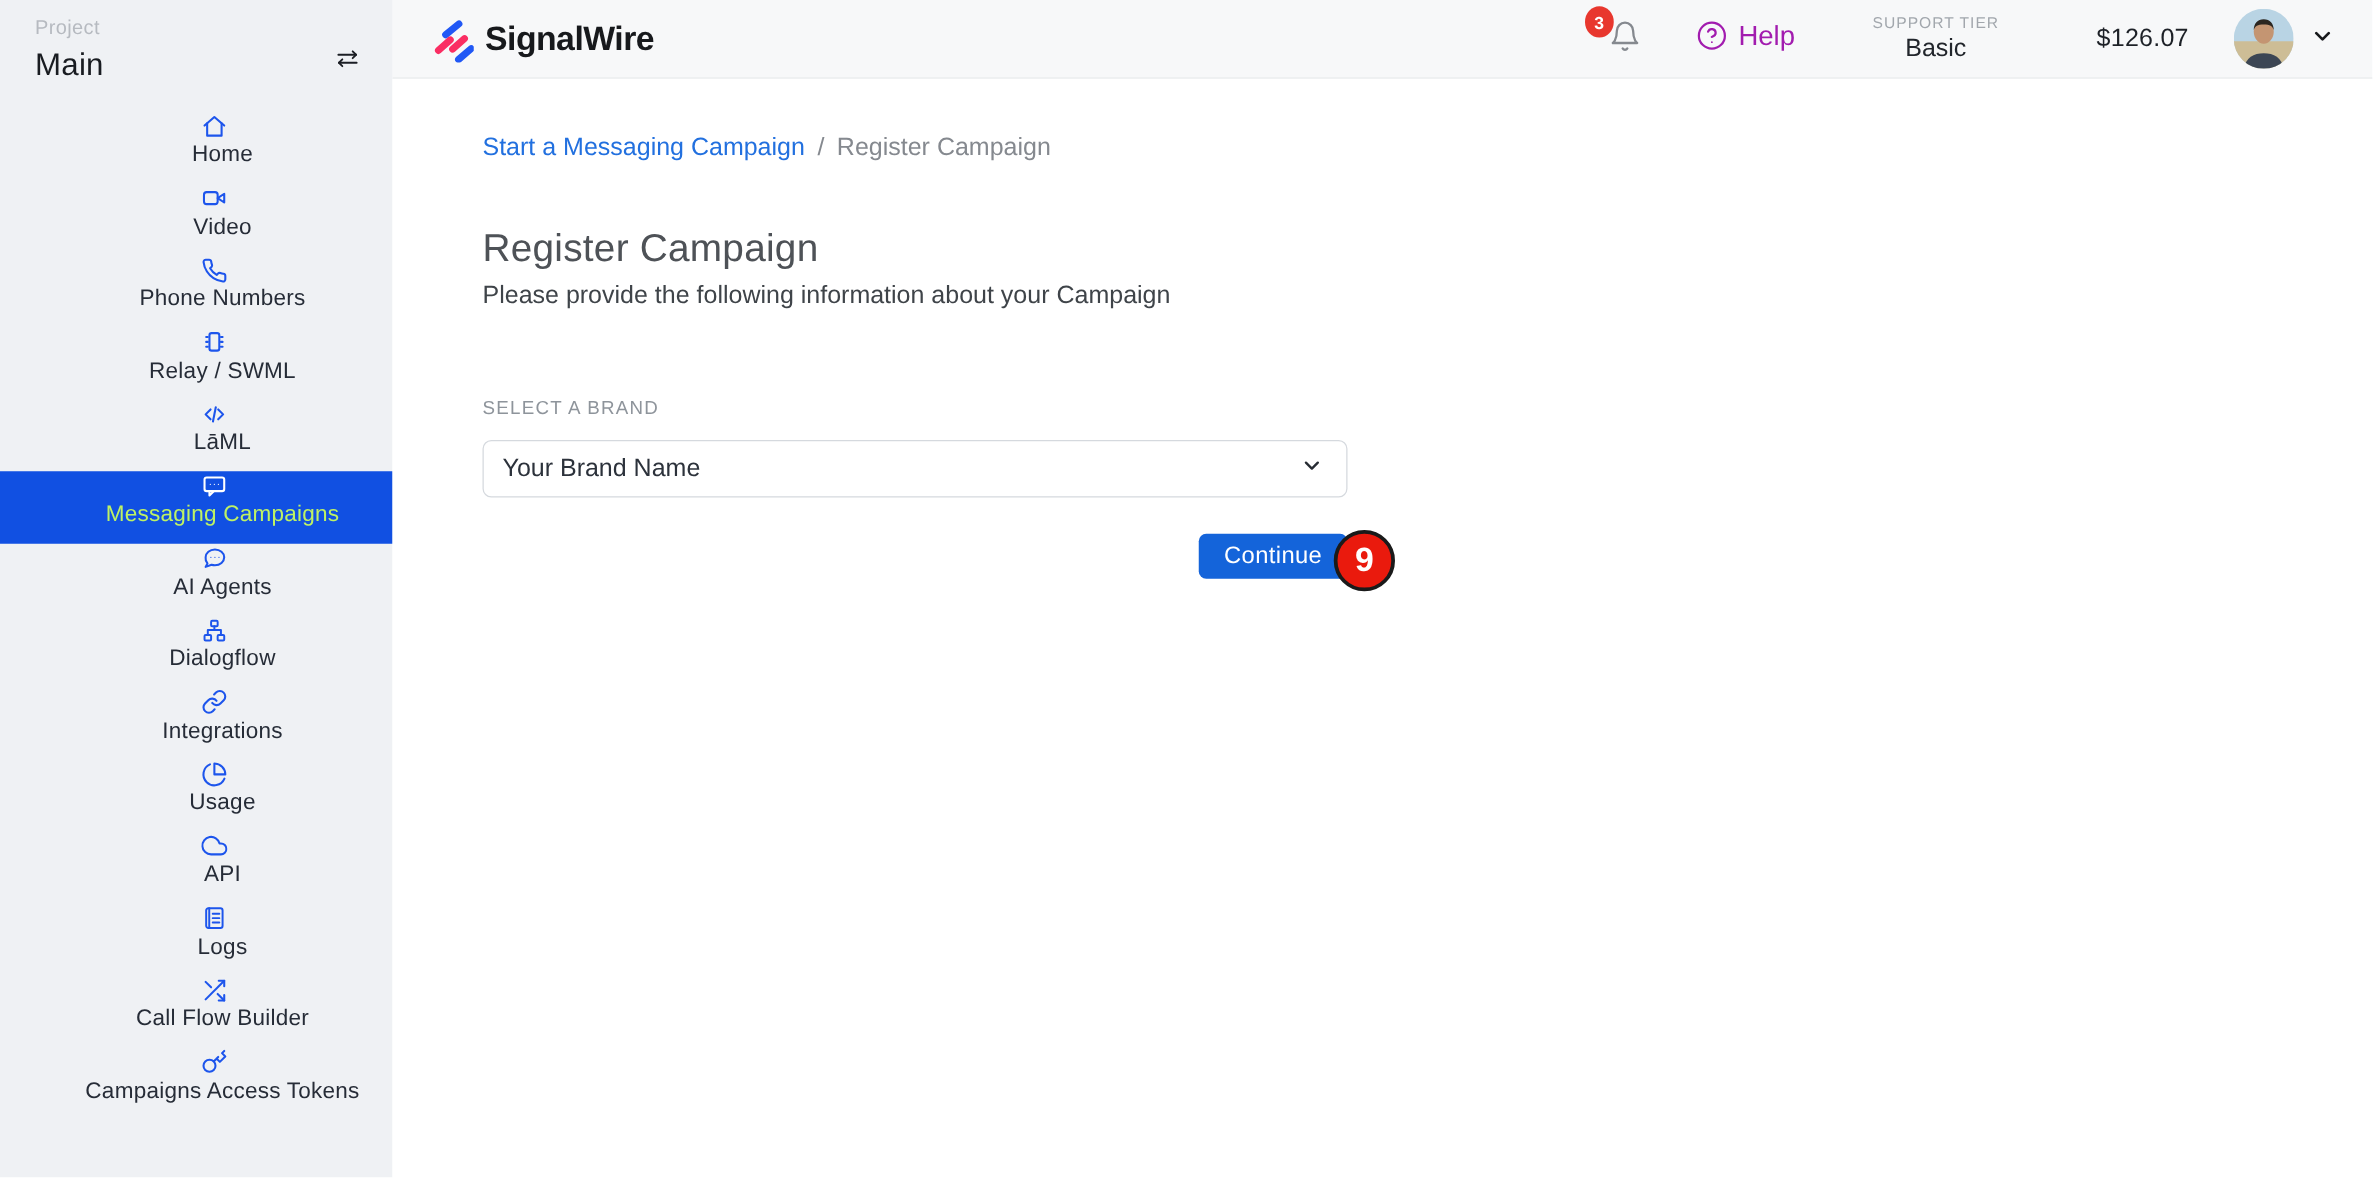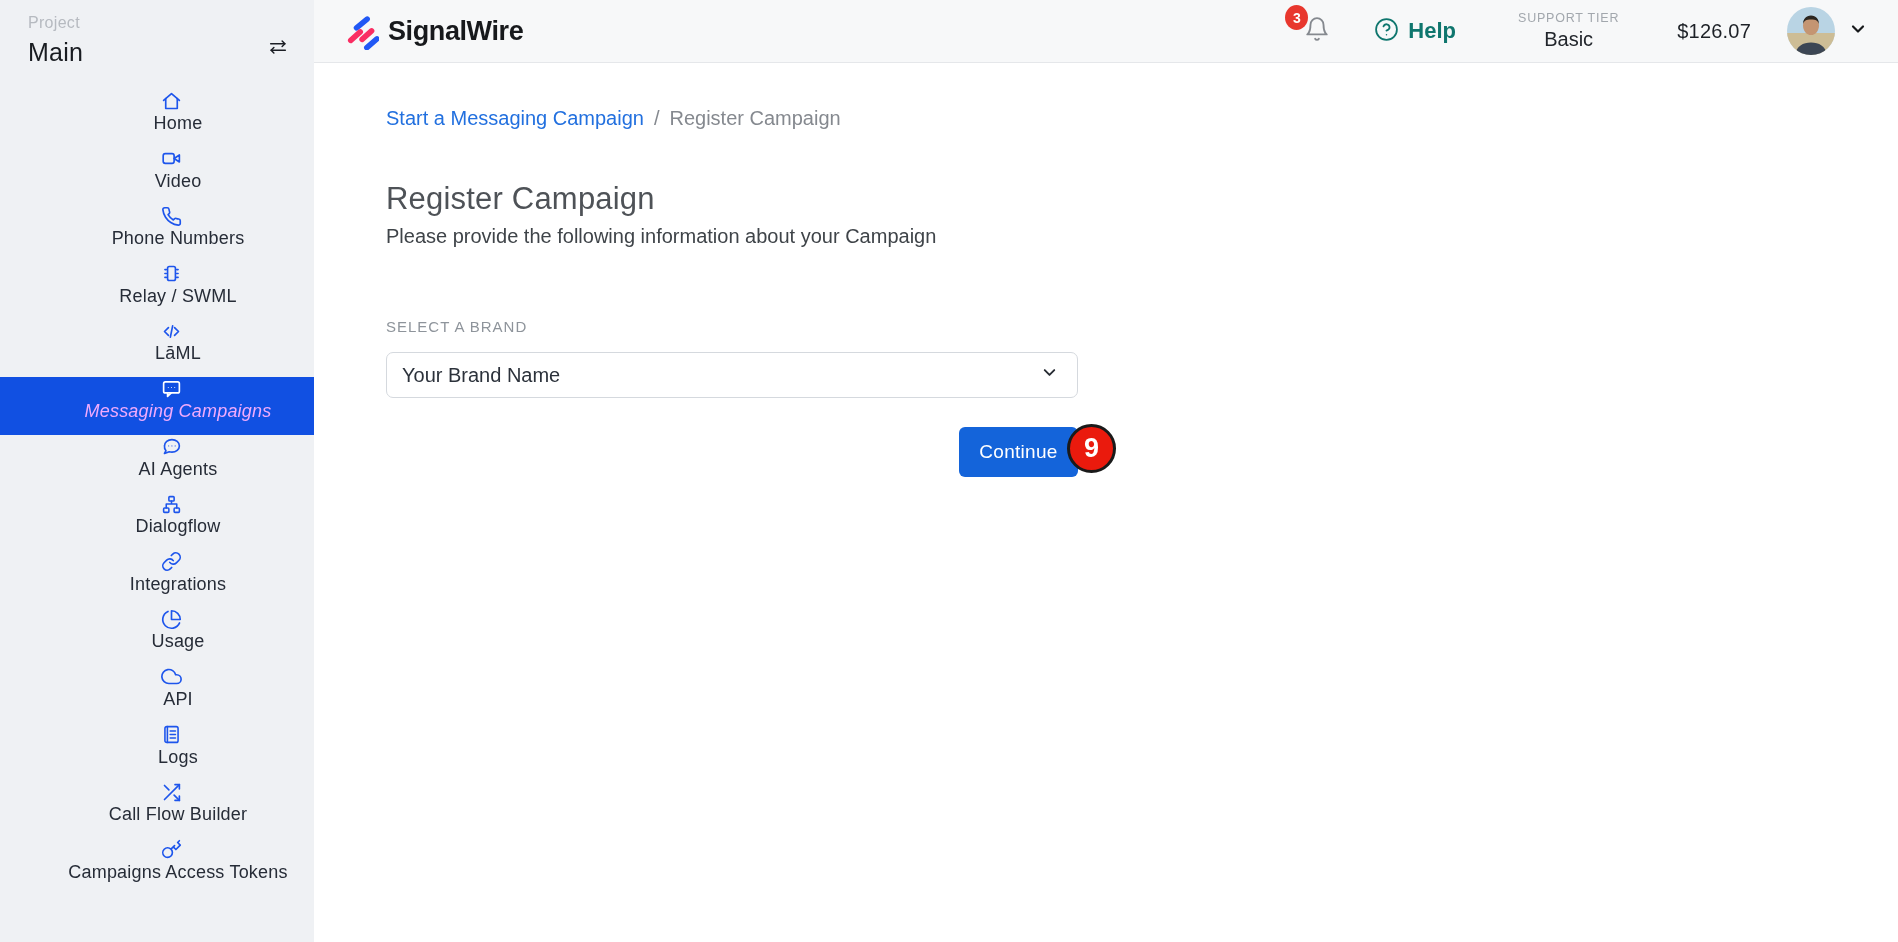--- a/index.html
+++ b/index.html
@@ -29,21 +29,21 @@
   .nav { position:absolute; top:89px; left:0; right:0; }
   .nav-item {
     height:57.6px; display:flex; align-items:center;
     padding-left:28px; cursor:pointer;flex-direction:column;
   }
   .nav-icon { width:24px; height:24px; display:flex; align-items:center; justify-content:center; color:#1d55ec; flex:none; }
   .nav-icon svg { width:21px; height:21px; }
   .nav-label { margin-left:14px; font-size:18px; color:#262c37; letter-spacing:.2px; white-space:nowrap; }
   .nav-item.active { background:#1150e2; }
   .nav-item.active .nav-icon { color:#ffffff; }
-  .nav-item.active .nav-label { color:#f0abfc;font-style:italic; }
+  .nav-item.active .nav-label { color:#bef264; }
 
   
   .right-col { flex:1; display:flex; flex-direction:column; height:100%; }
 
   
   .topbar {
     height:63px; min-height:63px;
     background:#f7f8f9;
     border-bottom:1px solid #e5e7ea;
     display:flex; align-items:center;
@@ -54,27 +54,27 @@
   .logo-text { font-size:27px; font-weight:700; color:#17191c; letter-spacing:-.4px; }
   .topbar-right { margin-left:auto; display:flex; align-items:center; }
   .bell-wrap { position:relative; width:34px; height:34px; display:flex; align-items:center; justify-content:center; color:#85898f; cursor:pointer; }
   .bell-wrap svg { width:26px; height:26px; }
   .notif-badge {
     position:absolute; top:-9px; left:-15px;
     min-width:23px; height:25px; border-radius:50%;
     background:#e8372e; color:#fff; font-size:14px; font-weight:700;
     display:flex; align-items:center; justify-content:center;
   }
-  .help-wrap { display:flex; align-items:center; color:#0f766e; margin-left:40px; cursor:pointer;font-weight:bold; }
+  .help-wrap { display:flex; color:#a21caf; margin-left:40px; cursor:pointer; }
   .help-wrap svg { width:25px; height:25px; }
   .help-label { font-size:22px; margin-left:9px; }
   .tier-block { margin-left:62px; text-align:center; }
   .tier-label { font-size:12.5px; color:#a2a7ad; letter-spacing:.8px; }
   .tier-value { font-size:20px; color:#22262c; margin-top:3px; }
-  .balance { margin-left:58px; font-size:20px; color:#1d2127; font-weight:500; letter-spacing:.2px; }
+  .balance { margin-left:78px; font-size:20px; color:#1d2127; font-weight:500; letter-spacing:.2px; }
   .avatar-wrap { margin-left:36px; display:flex; align-items:center; cursor:pointer; }
   .avatar { width:48px; height:48px; border-radius:50%; overflow:hidden; flex:none; }
   .avatar svg { width:100%; height:100%; display:block; }
   .caret { margin-left:13px; color:#17191c; }
 
   
   .main { flex:1; background:#ffffff; position:relative; }
   .breadcrumb { position:absolute; left:72px; top:44px; font-size:20px; display:flex; align-items:center; }
   .crumb-link { color:#2270df; text-decoration:none; cursor:pointer; }
   .crumb-sep { color:#85898f; margin:0 10px; }
@@ -88,21 +88,21 @@
     width:692px; height:46px;
     background:#fff; border:1px solid #d5d9de; border-radius:7px;
     display:flex; align-items:center;
     padding:0 18px 0 15px;
     font-size:20px; color:#2c323b;
     cursor:pointer;
   }
   .select-caret { margin-left:auto; color:#272c33; }
   .continue-btn {
     position:absolute; left:645px; top:364px;
-    width:119px; height:50px;
+    width:119px; height:36px;
     background:#1464da; border:none; border-radius:6px;
     color:#ffffff; font-size:19px; font-family:inherit; letter-spacing:.3px;
     cursor:pointer;
   }
   .step-badge {
     position:absolute; left:753px; top:361px;
     width:49px; height:49px; border-radius:50%;
     background:#ea1a0d; border:3px solid #1a1a1a;
     color:#ffffff; font-size:27px; font-weight:700;
     display:flex; align-items:center; justify-content:center;

